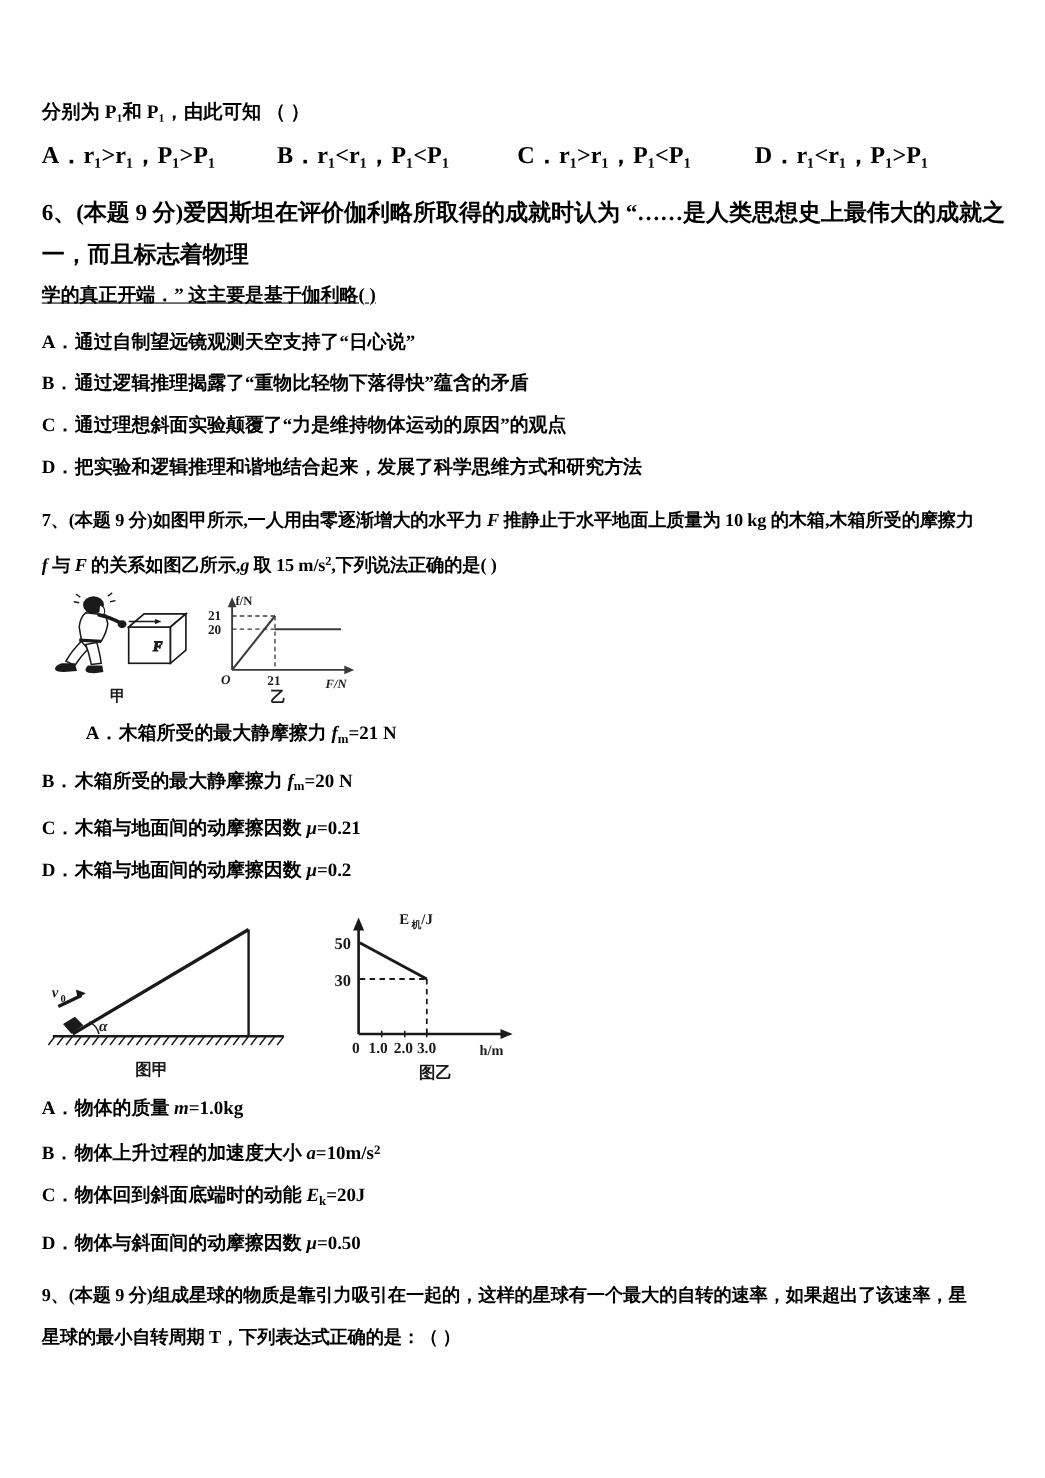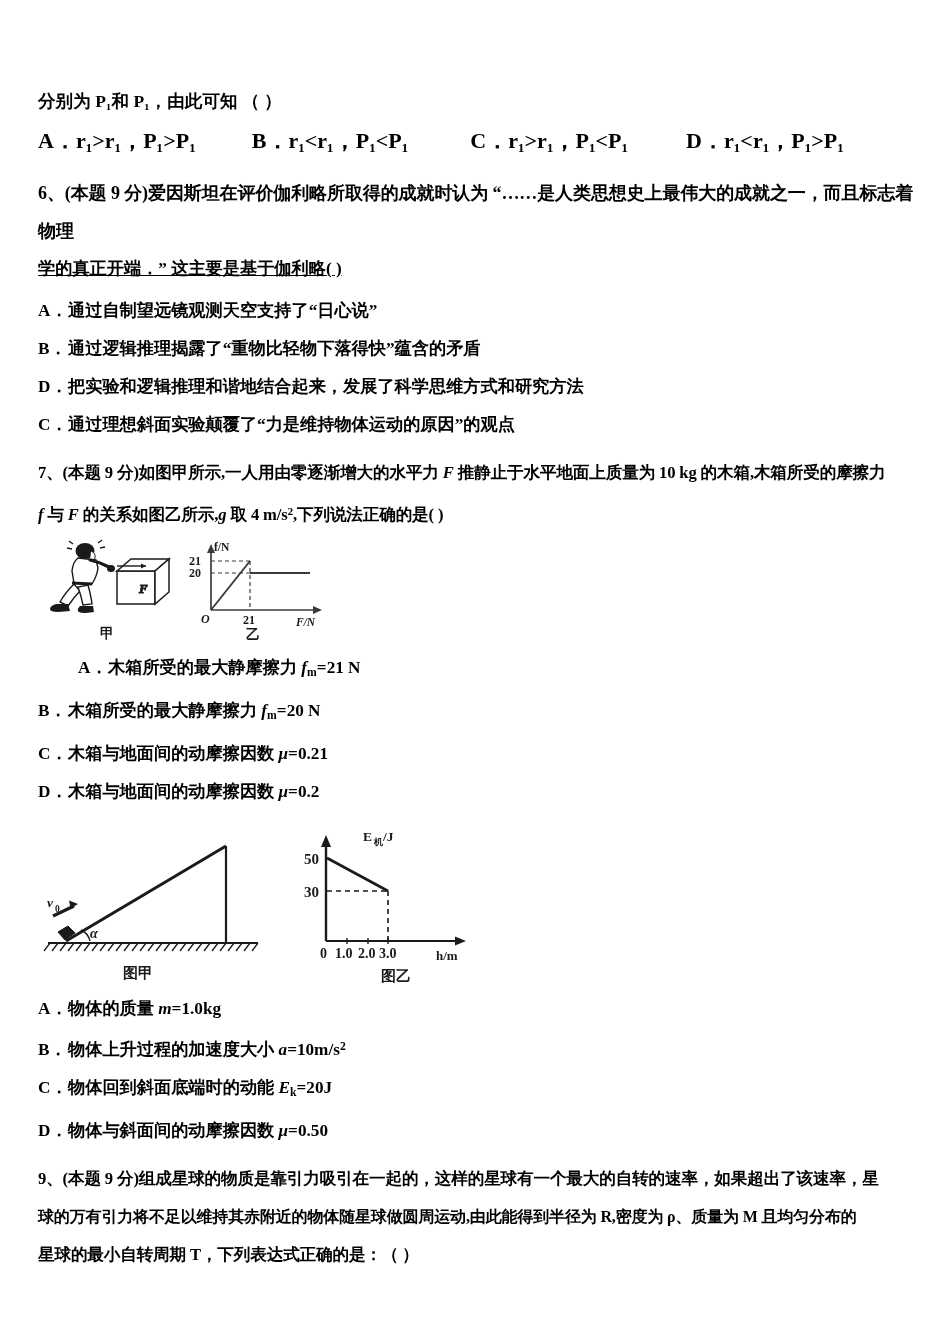--- a/index.html
+++ b/index.html
@@ -42,21 +42,21 @@
   .opt-row {
     font-size: 22px;
     line-height: 38px;
     font-weight: bold;
     white-space: nowrap;
   }
   .opt-row .gap-a { display:inline-block; width: 56px; }
   .opt-row .gap-b { display:inline-block; width: 62px; }
   .opt-row .gap-c { display:inline-block; width: 58px; }
   .q-head {
-    font-size: 18px;
+    font-size: 21px;
     font-weight: bold;
     line-height: 38px;
   }
   .q-body {
     font-size: 17.2px;
     font-weight: bold;
     line-height: 38px;
     text-decoration: underline;
   }
   sub { font-size: 0.68em; vertical-align: -0.28em; }
@@ -93,32 +93,32 @@
       <span>学的真正开端．” 这主要是基于伽利略(    )</span>
     </div>
 
     <div class="choice" style="margin-top:4px;">
       <span class="lbl">A．</span><span>通过自制望远镜观测天空支持了“日心说”</span>
     </div>
     <div class="choice">
       <span class="lbl">B．</span><span>通过逻辑推理揭露了“重物比轻物下落得快”蕴含的矛盾</span>
     </div>
     <div class="choice">
+      <span class="lbl">C．</span><span>通过理想斜面实验颠覆了“力是维持物体运动的原因”的观点</span>
+    </div>
+    <div class="choice">
       <span class="lbl">D．</span><span>把实验和逻辑推理和谐地结合起来，发展了科学思维方式和研究方法</span>
-    </div>
-    <div class="choice">
-      <span class="lbl">C．</span><span>通过理想斜面实验颠覆了“力是维持物体运动的原因”的观点</span>
     </div>
 
     <div style="height:10px"></div>
     <div class="line wide bold">
       <span>7、</span><span>(本题 9 分)</span><span>如图甲所示,一人用由零逐渐增大的水平力 </span><span class="ital">F</span><span> 推静止于水平地面上质量为 10 kg 的木箱,木箱所受的摩擦力</span>
     </div>
     <div class="line wide bold">
-      <span class="ital">f</span><span> 与 </span><span class="ital">F</span><span> 的关系如图乙所示,</span><span class="ital">g</span><span> 取 4 m/s</span><sup>2</sup><span>,下列说法正确的是(       )</span>
+      <span class="ital">f</span><span> 与 </span><span class="ital">F</span><span> 的关系如图乙所示,</span><span class="ital">g</span><span> 取 15 m/s</span><sup>2</sup><span>,下列说法正确的是(       )</span>
     </div>
 
     <div class="fig-wrap" style="height:105px; margin-top:4px;">
       <svg width="300" height="105" viewBox="0 0 300 105">
 
         <g stroke="#1a1a1a" fill="none">
 
           <ellipse cx="47" cy="13" rx="9.5" ry="8" fill="#1a1a1a" stroke="none"></ellipse>
 
           <path d="M53 13 q5 2 4 7 q-1 4 -5 4" fill="#ffffff" stroke="#1a1a1a" stroke-width="1"></path>
@@ -295,21 +295,18 @@
       <span class="lbl">C．</span><span>物体回到斜面底端时的动能&nbsp;<i>E</i><sub>k</sub>=20J</span>
     </div>
     <div class="choice">
       <span class="lbl">D．</span><span>物体与斜面间的动摩擦因数&nbsp;<i>μ</i>=0.50</span>
     </div>
 
     <div style="height:10px"></div>
     <div class="line wide bold">
       <span>9、</span><span>(本题 9 分)</span><span>组成星球的物质是靠引力吸引在一起的，这样的星球有一个最大的自转的速率，如果超出了该速率，星</span>
     </div>
-    <div class="line wide bold" style="font-size:16px;">
-      <span>球的万有引力将不足以维持其赤附近的物体随星球做圆周运动,由此能得到半径为 R,密度为 ρ、质量为 M 且均匀分布的</span>
-    </div>
     <div class="line wide bold">
       <span>星球的最小自转周期 T，下列表达式正确的是：（        ）</span>
     </div>
 
   </div>
 </div>
 
 </body></html>

